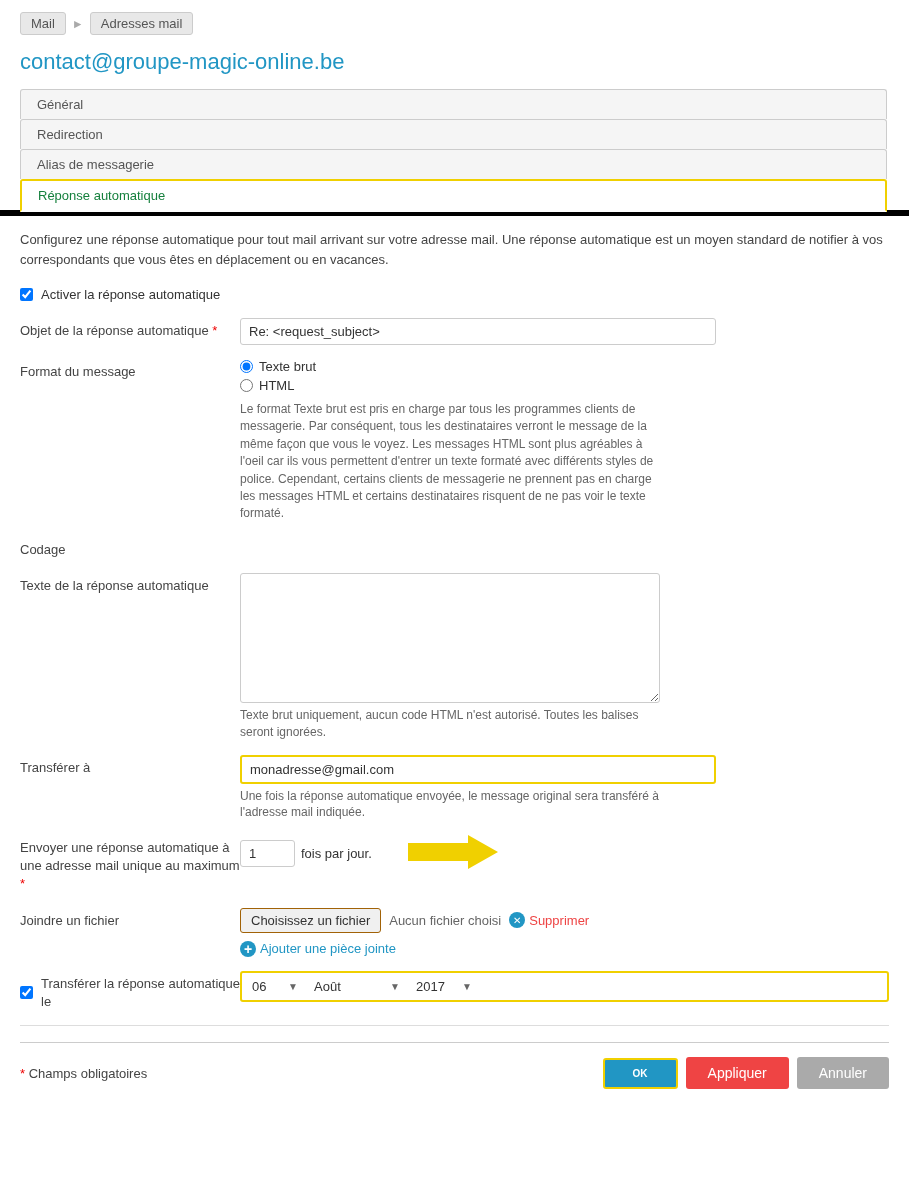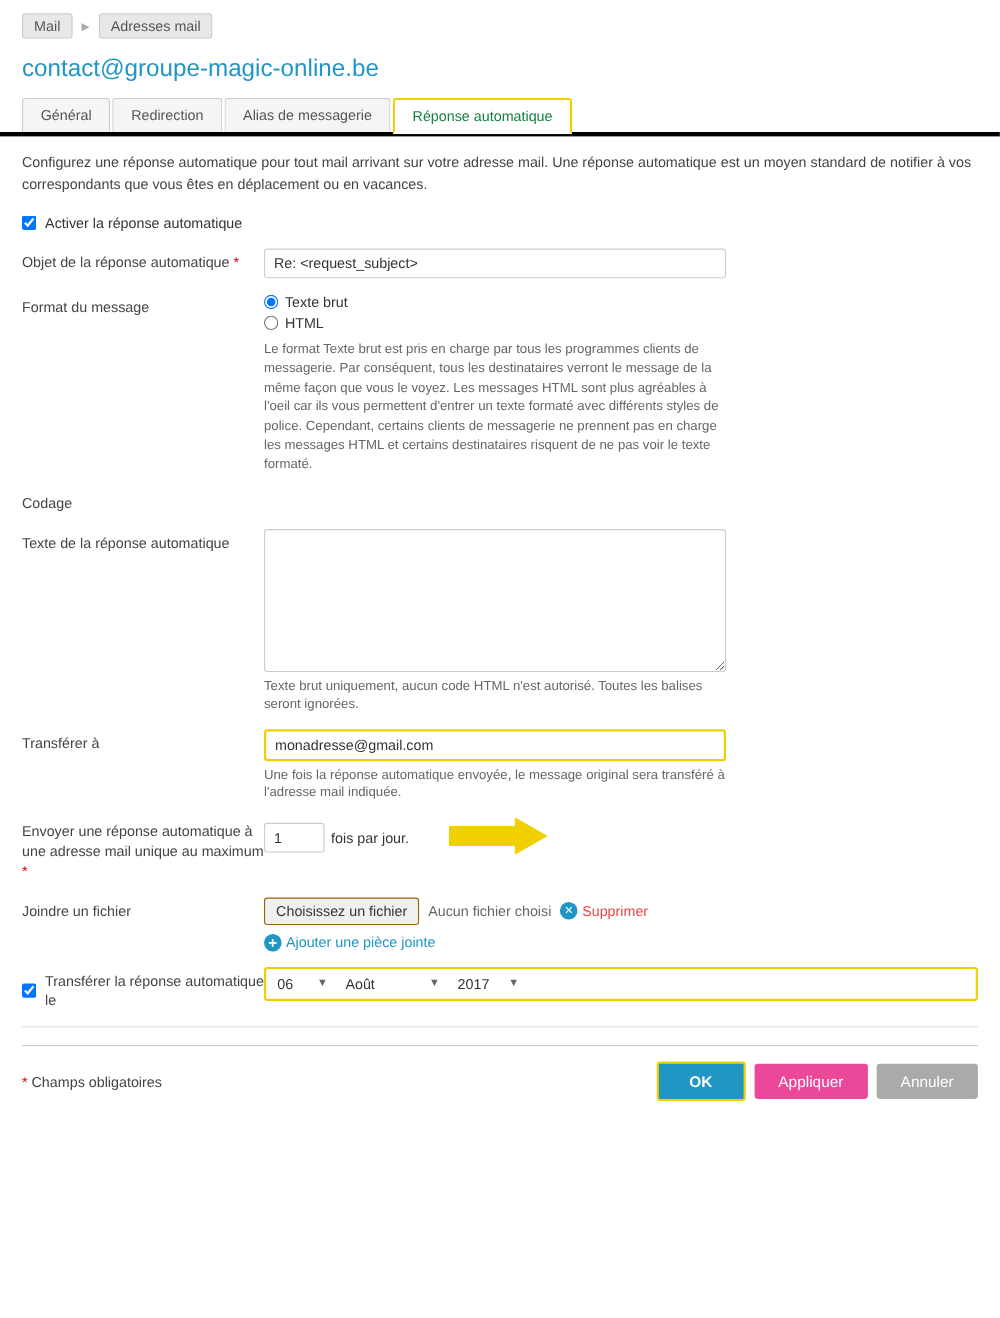--- a/index.html
+++ b/index.html
@@ -36,22 +36,23 @@
     .page-title {
       color: #2196c4;
       font-size: 22px;
       font-weight: normal;
       padding: 6px 20px 14px 20px;
     }
 
     .tabs {
       display: flex;
       padding: 0 20px;
-      border-bottom: 4px solid #000000;
+      border-bottom: 6px solid #000000;
       margin-bottom: 14px;
+      flex-direction: column;
     }
     .tab {
       padding: 7px 16px;
       font-size: 13px;
       cursor: pointer;
       border: 1px solid #ccc;
       border-bottom: none;
       background: #f5f5f5;
       color: #555;
       margin-right: 2px;
@@ -107,21 +108,21 @@
       align-items: center;
       gap: 8px;
       margin-bottom: 16px;
     }
 
     input[type="text"], input[type="email"] {
       border: 1px solid #ccc;
       border-radius: 3px;
       padding: 5px 8px;
       font-size: 13px;
-      width: 420px;
+      width: 476px;
       color: #333;
     }
 
     input[type="text"].highlighted, input[type="email"].highlighted {
       border: 2px solid #f0d000;
       outline: none;
     }
 
     .radio-group {
       display: flex;
@@ -288,27 +289,27 @@
       margin-right: auto;
     }
     .required-note span { color: #e00; }
 
     .btn-ok {
       background: #2196c4;
       color: #fff;
       border: 2px solid #f0d000;
       border-radius: 3px;
       padding: 8px 28px;
-      font-size: 14px;
+      font-size: 10px;
       cursor: pointer;
       font-weight: bold;
       text-align: right;
     }
     .btn-apply {
-      background: #ec4899;
+      background: #ef4444;
       color: #fff;
       border: none;
       border-radius: 3px;
       padding: 8px 22px;
       font-size: 14px;
       cursor: pointer;
     }
     .btn-cancel {
       background: #aaa;
       color: #fff;

